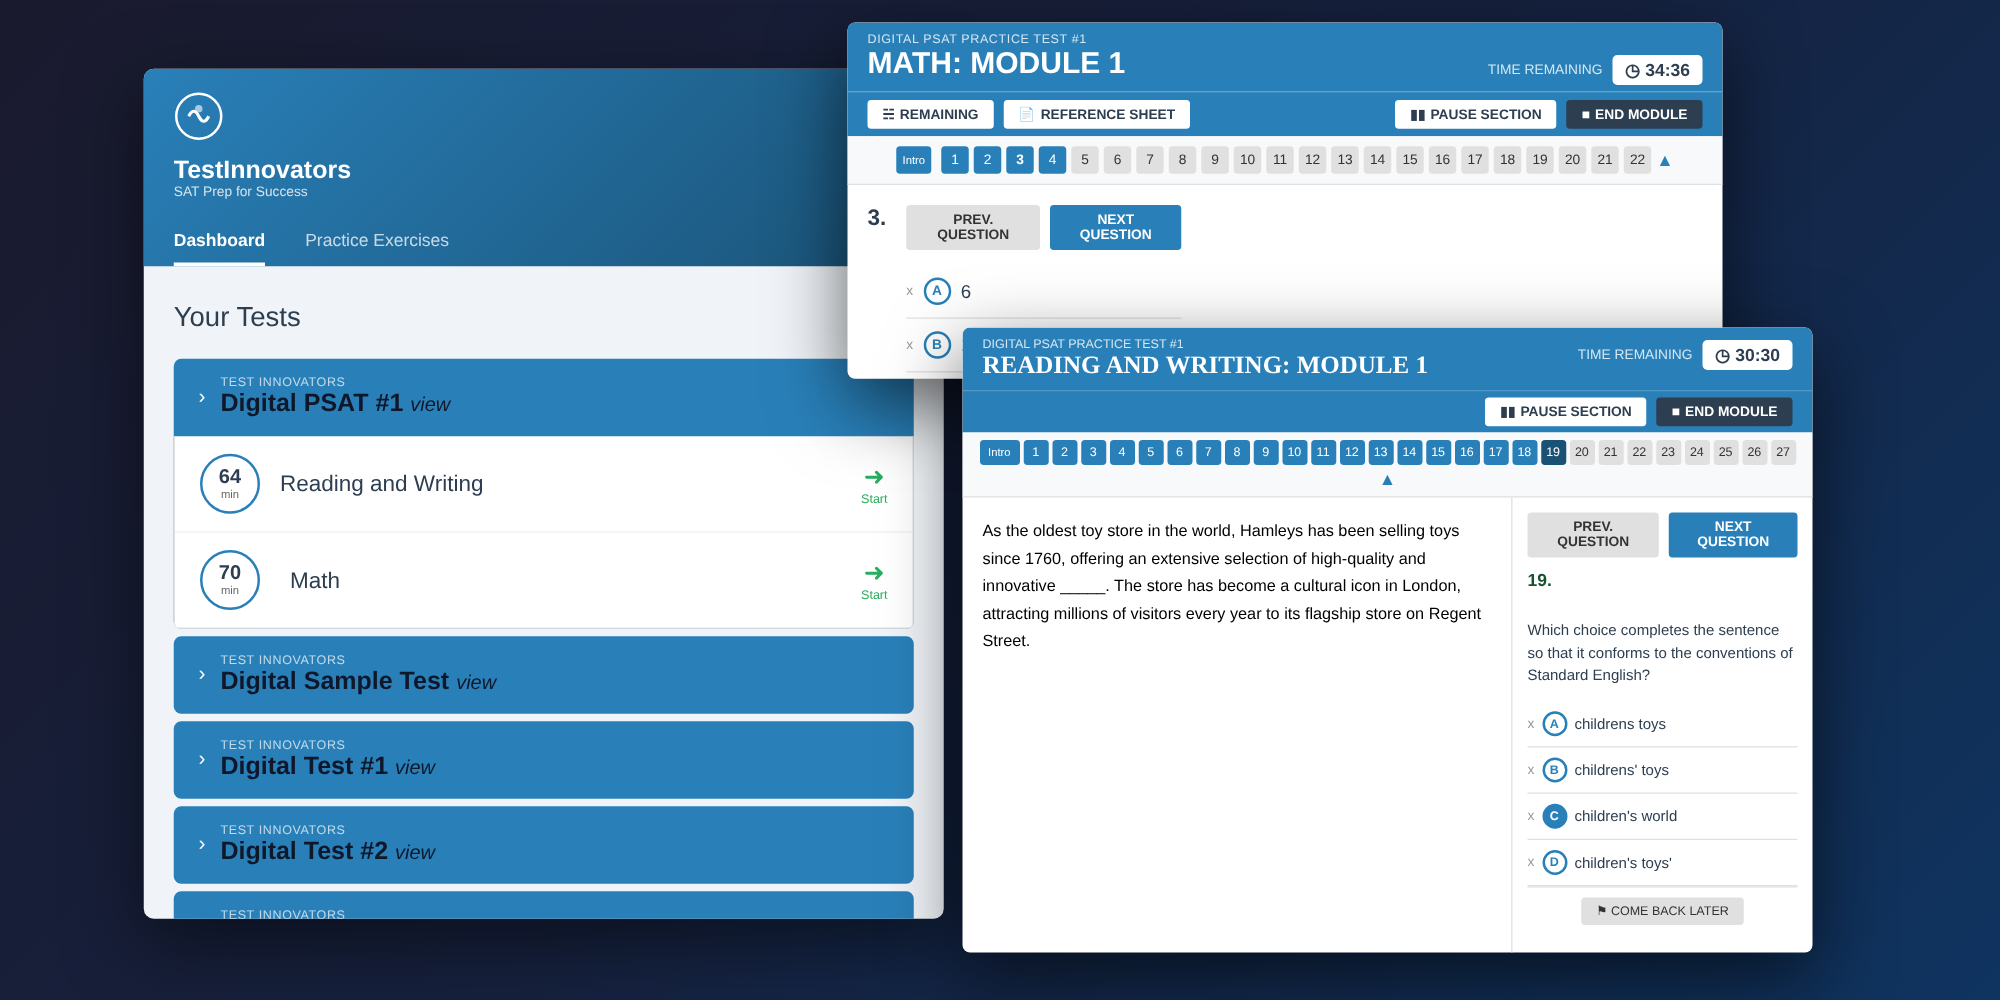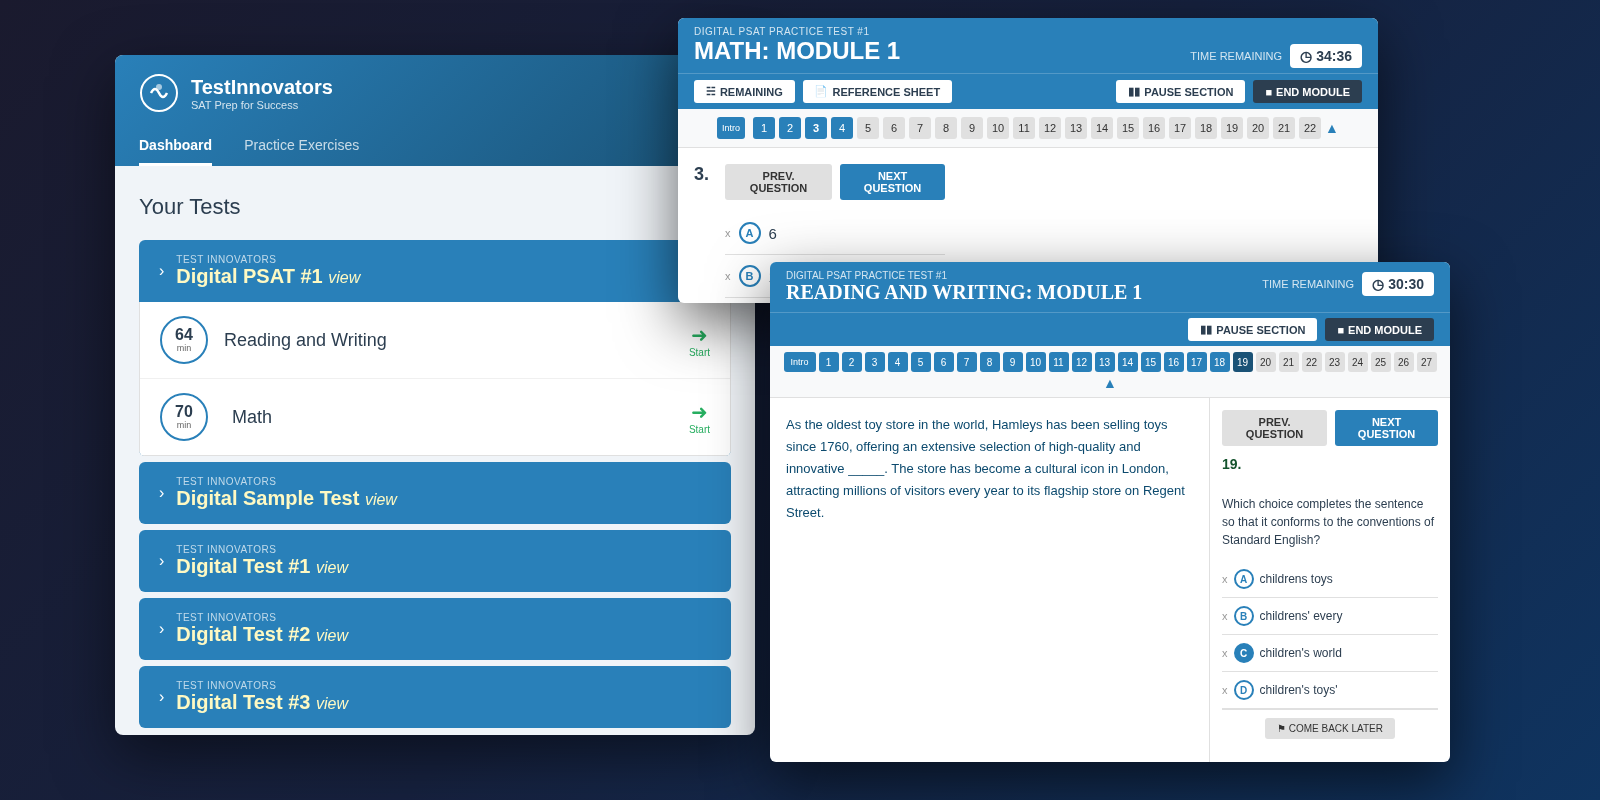--- a/index.html
+++ b/index.html
@@ -32,23 +32,23 @@
       box-shadow: 0 20px 60px rgba(0,0,0,0.5);
     }
 
     .dash-header {
       background: linear-gradient(135deg, #2980b9 0%, #1a5276 100%);
       padding: 18px 24px 0 24px;
     }
 
     .dash-logo-row {
       display: flex;
-      align-items: center;
       gap: 12px;
       margin-bottom: 16px;
+      flex-direction: column;
     }
 
     .logo-icon {
       width: 40px;
       height: 40px;
     }
 
     .logo-text h2 {
       color: white;
       font-size: 20px;
@@ -117,21 +117,21 @@
     }
 
     .test-item-header .test-info .label {
       font-size: 10px;
       color: rgba(255,255,255,0.7);
       text-transform: uppercase;
       letter-spacing: 0.5px;
     }
 
     .test-item-header .test-info .name {
-      color: #fef9c3;
+      color: #0f172a;
       font-size: 20px;
       font-weight: bold;
     }
 
     .test-item-header .test-info .name span.view {
       font-size: 16px;
       font-weight: normal;
       font-style: italic;
     }
 
@@ -501,21 +501,21 @@
 
     .rw-body {
       display: flex;
       height: calc(100% - 130px);
     }
 
     .rw-passage {
       flex: 1;
       padding: 16px;
       font-size: 13px;
-      color: #0c4a6e;
+      color: #000000;
       line-height: 1.7;
       border-right: 1px solid #e0e0e0;
       overflow-y: auto;
     }
 
     .rw-question-panel {
       width: 240px;
       padding: 12px;
       overflow-y: auto;
     }
@@ -863,21 +863,21 @@
       <div class="rw-q-text">Which choice completes the sentence so that it conforms to the conventions of Standard English?</div>
 
       <div class="rw-answer-option">
         <span class="answer-x">x</span>
         <div class="rw-answer-letter">A</div>
         <span class="rw-answer-text">childrens toys</span>
       </div>
       <div class="rw-answer-option">
         <span class="answer-x">x</span>
         <div class="rw-answer-letter">B</div>
-        <span class="rw-answer-text">childrens' every</span>
+        <span class="rw-answer-text">childrens' toys</span>
       </div>
       <div class="rw-answer-option">
         <span class="answer-x">x</span>
         <div class="rw-answer-letter selected">C</div>
         <span class="rw-answer-text">children's world</span>
       </div>
       <div class="rw-answer-option">
         <span class="answer-x">x</span>
         <div class="rw-answer-letter">D</div>
         <span class="rw-answer-text">children's toys'</span>

